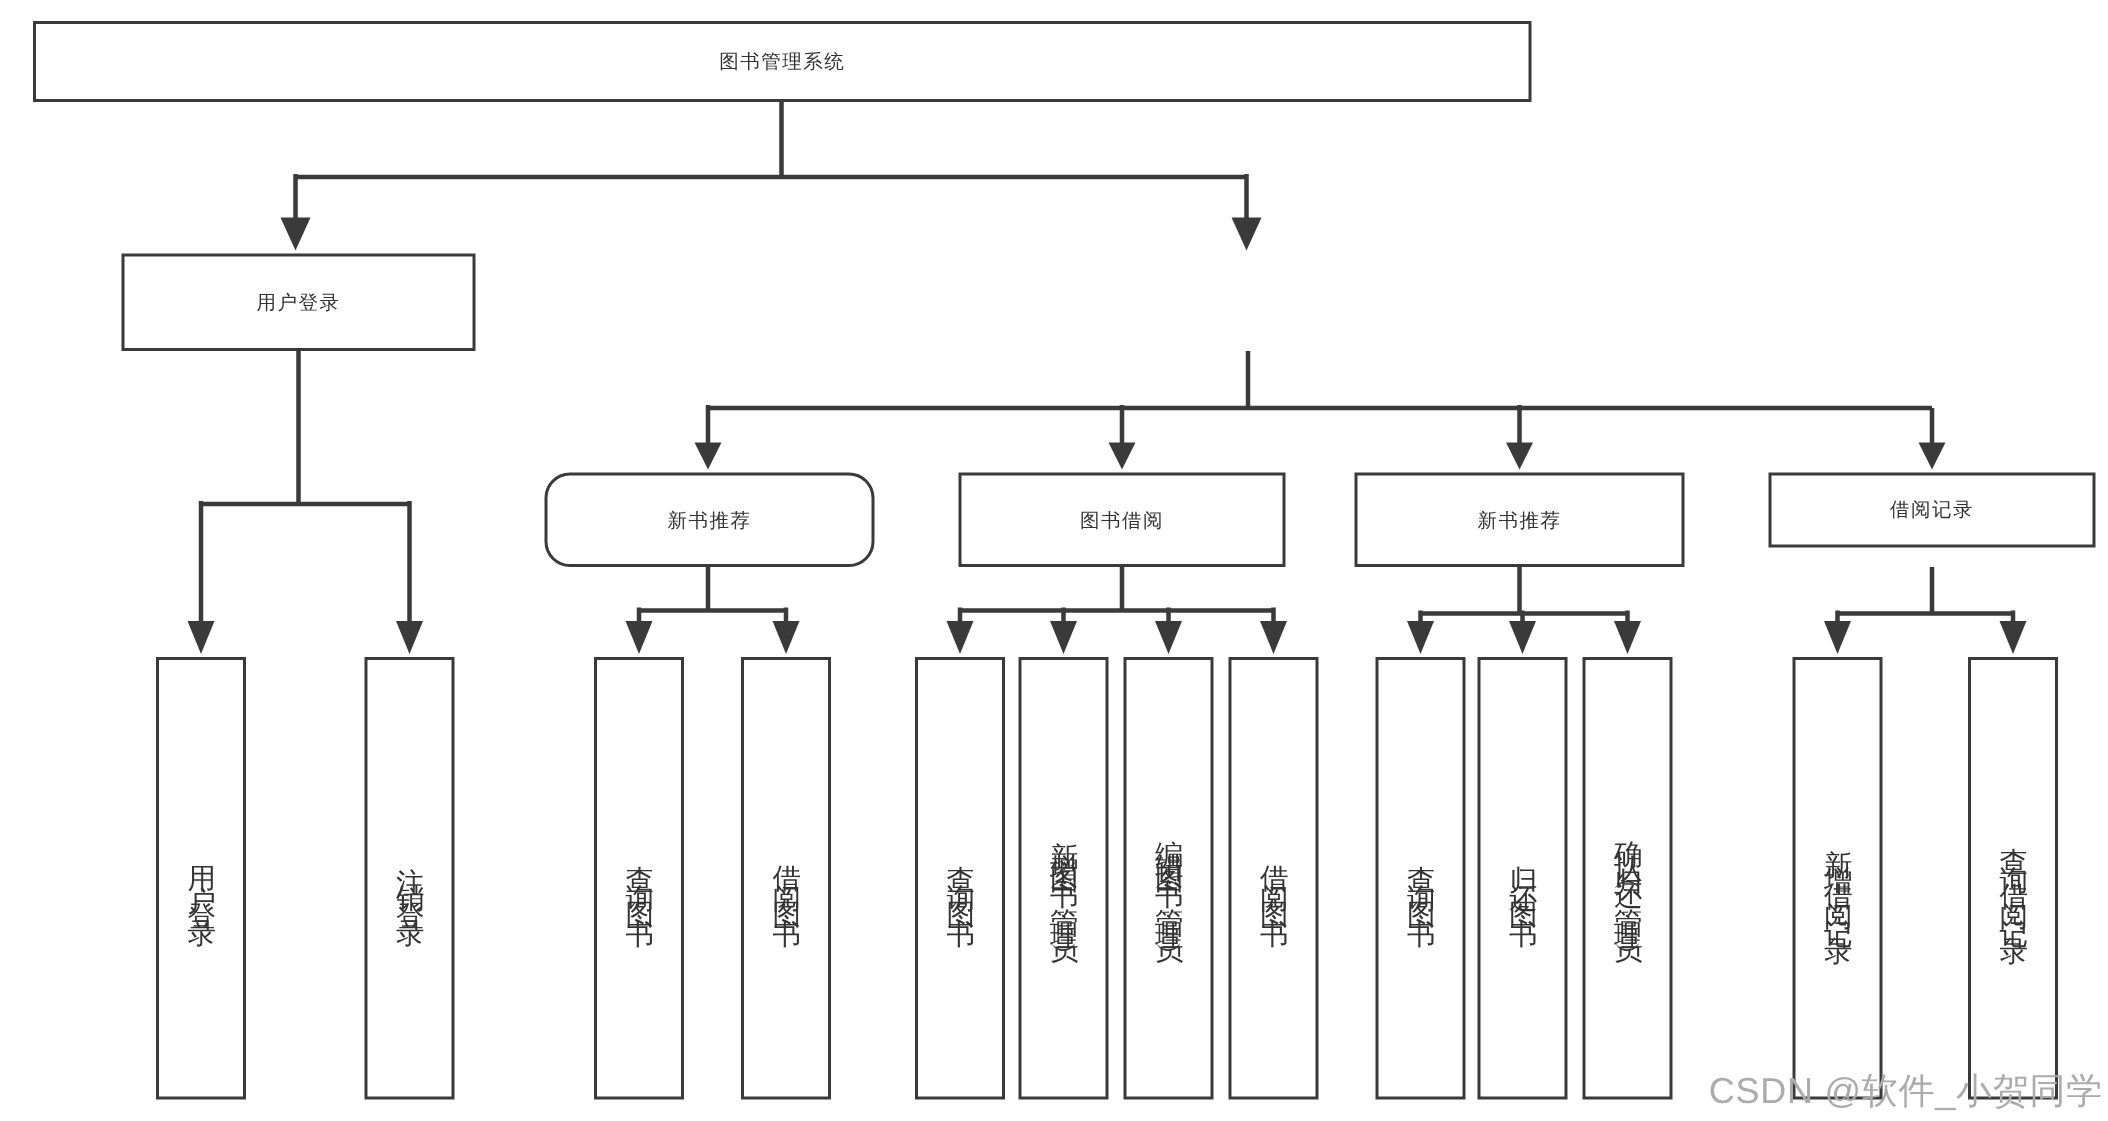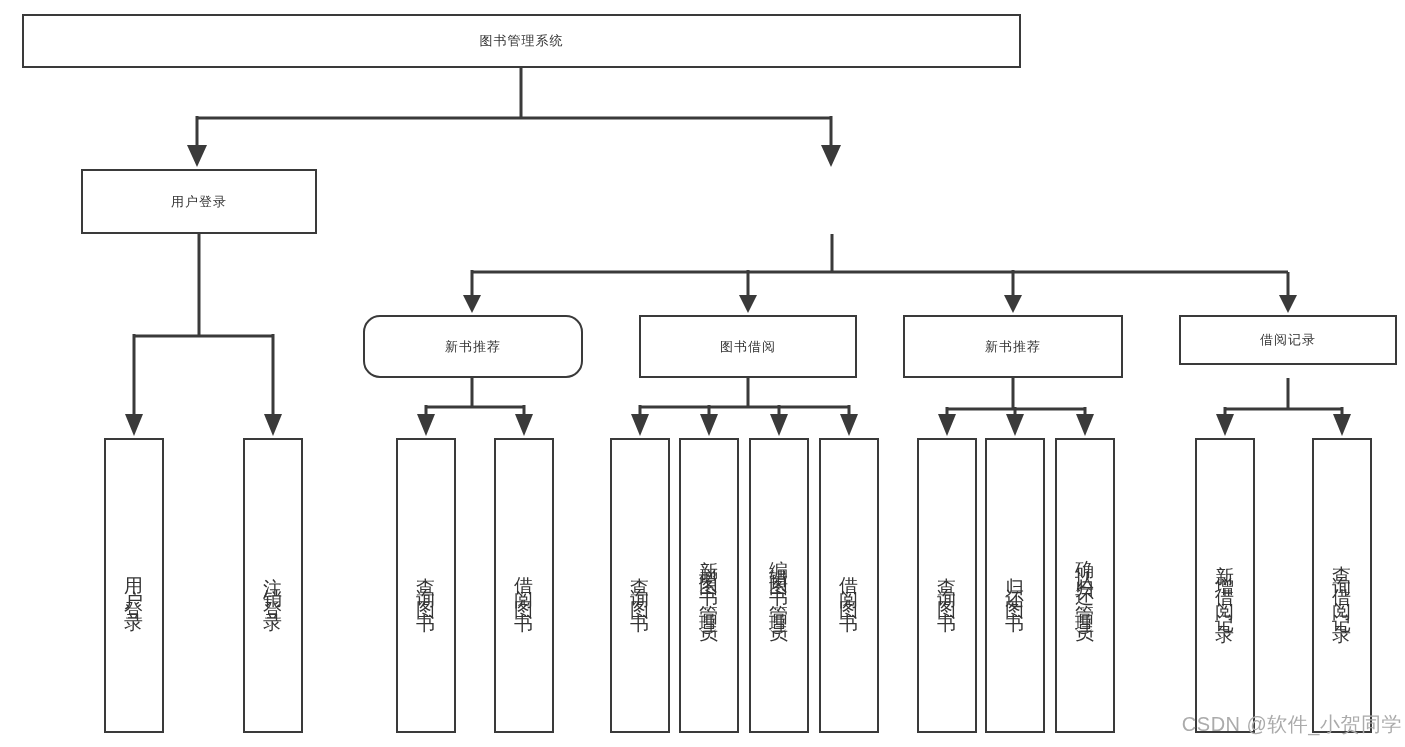--- a/index.html
+++ b/index.html
@@ -35,21 +35,21 @@
   .v-label {
     writing-mode: vertical-rl;
     text-orientation: mixed;
     letter-spacing: 12px;
     line-height: 1;
   }
   #watermark {
     position: absolute;
     right: 3px;
     top: 711px;
-    font-size: 20px;
+    font-size: 24px;
     color: #ababab;
     letter-spacing: 0.5px;
   }
 </style>
 </head>
 <body>
 
 <div id="canvas">
 
   <svg id="connectors" viewBox="0 0 1405 747" xmlns="http://www.w3.org/2000/svg">

